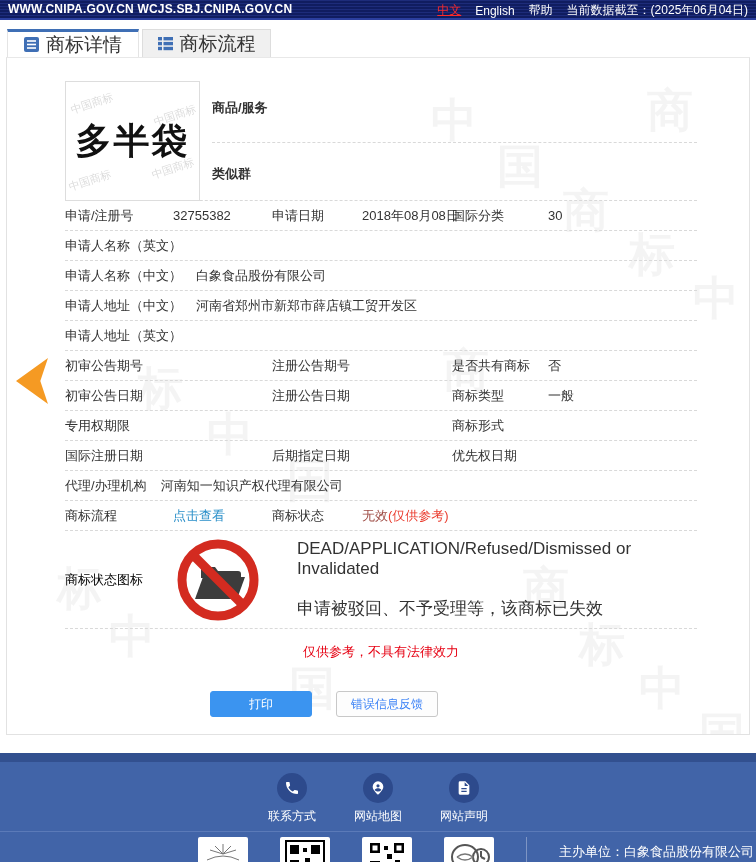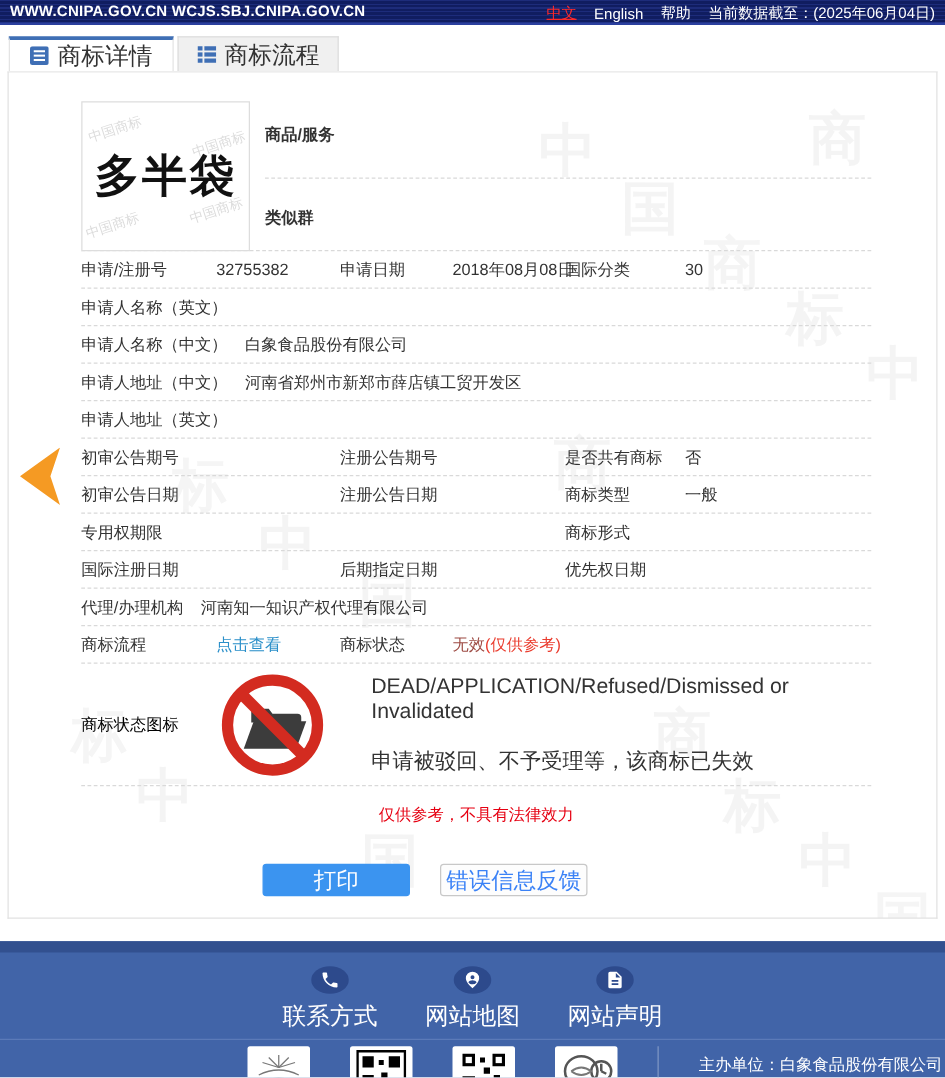--- a/index.html
+++ b/index.html
@@ -59,32 +59,32 @@
   
   .strow { display:flex; align-items:center; min-height:98px; border-bottom:1px dashed #d9d9d9; }
   .strow .lbl { width:110px; flex:0 0 110px; font-size:13px; }
   .sticon { width:86px; height:86px; margin-right:36px; flex:0 0 86px; }
   .sttexts { font-size:17px; color:#333; }
   .sttexts .l1 { margin-bottom:18px; }
 
   .refnote { text-align:center; color:#e60012; font-size:13px; margin-top:14px; }
 
   .btnrow { display:flex; gap:24px; margin:30px 0 0 145px; }
-  .btn { height:26px; width:118px; font-size:18px; border-radius:3px; display:flex;
+  .btn { height:26px; width:102px; font-size:12px; border-radius:3px; display:flex;
     align-items:center; justify-content:center; cursor:pointer; }
   .btn.print { background:#3b94f0; color:#fff; border:1px solid #3b94f0; }
   .btn.feedback { background:#fdfdfd; color:#3b82f6; border:1px solid #c8c8c8; }
 
   
   .footer { margin-top:18px; height:109px; background:#4164a8; border-top:9px solid #32508f; overflow:hidden; }
   .quick { display:flex; justify-content:center; gap:38px; padding-top:11px; height:64px; }
   .qitem { display:flex; flex-direction:column; align-items:center; gap:5px; cursor:pointer; }
   .qcircle { width:30px; height:30px; border-radius:50%; background:#2d4a8c;
     display:flex; align-items:center; justify-content:center; }
-  .qlabel { color:#fff; font-size:19px; }
+  .qlabel { color:#fff; font-size:12px; }
   .fdivider { border-top:1px solid #5b7ab8; margin-top:5px; }
   .fbottom { display:flex; align-items:flex-start; padding-left:198px; padding-top:5px; gap:32px; }
   .badge { width:50px; height:40px; background:#fff; border-radius:2px; overflow:hidden;
     display:flex; align-items:center; justify-content:center; cursor:pointer; flex:0 0 50px; }
   .vdiv { width:1px; height:34px; background:#7e95c4; margin-left:0; }
   .organizer { color:#fff; font-size:13px; padding-top:6px; white-space:nowrap; }
 </style>
 </head>
 <body>
 

